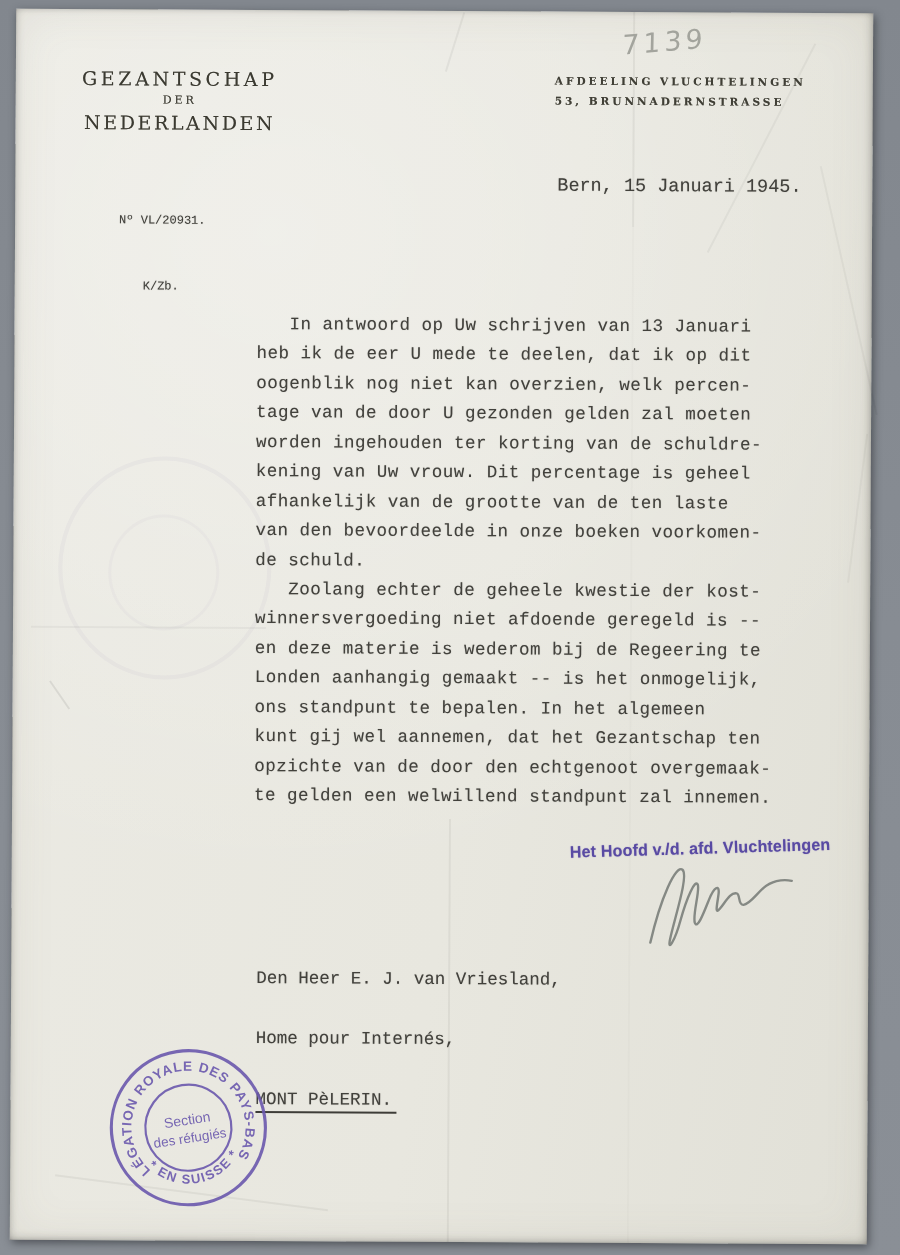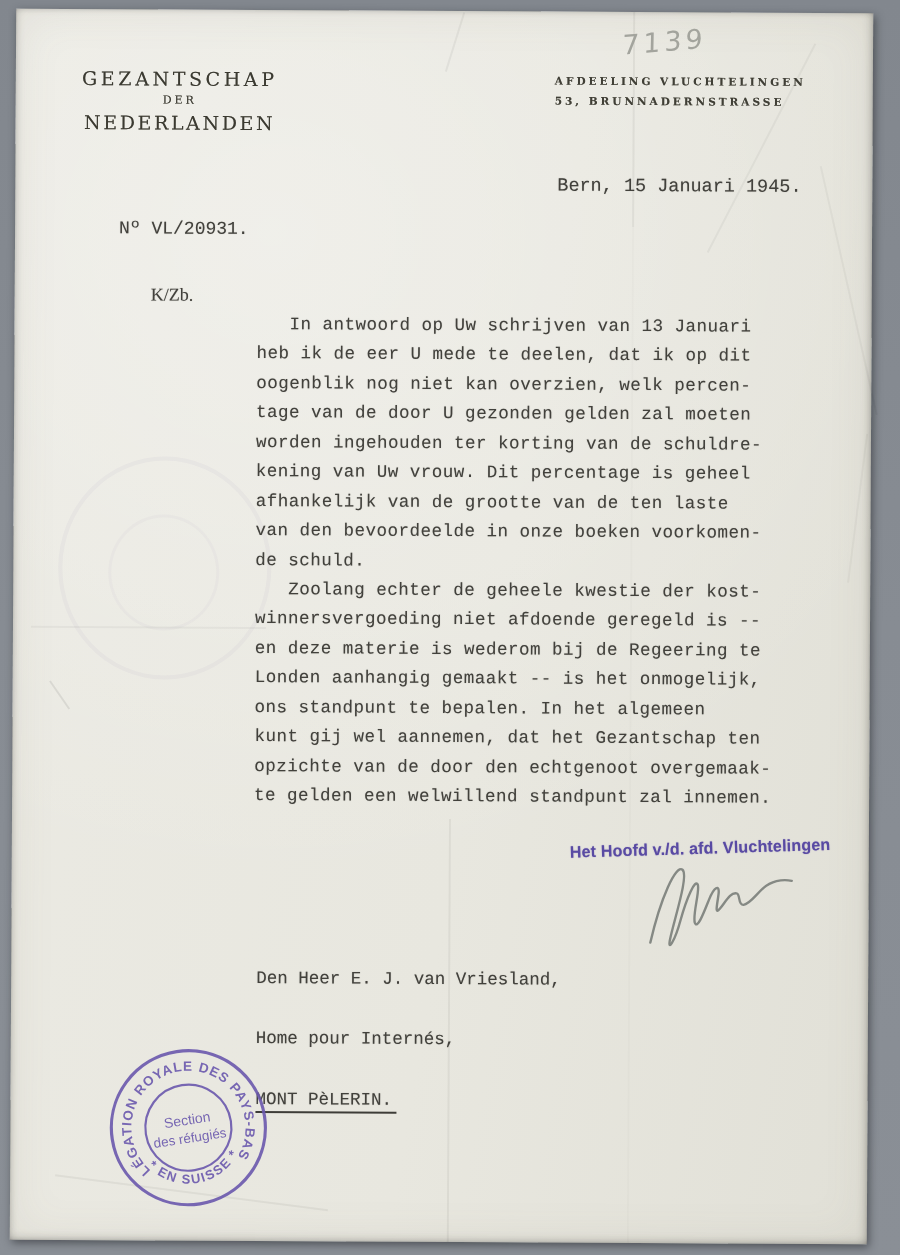--- a/index.html
+++ b/index.html
@@ -27,22 +27,22 @@
   .lh-org .l1{font-size:19px;letter-spacing:3.6px;}
   .lh-org .l2{font-size:11px;letter-spacing:3px;margin-top:4px;}
   .lh-org .l3{font-size:19px;letter-spacing:2.6px;margin-top:5px;}
   .lh-dept{position:absolute;left:539px;top:63px;font-family:"DejaVu Serif",serif;
            font-weight:bold;font-size:10.5px;color:#403f36;letter-spacing:3px;
            text-shadow:0 0 .5px rgba(64,63,54,.5);}
   .lh-dept .dl{margin-bottom:8px;white-space:pre;}
   .pencil-no{position:absolute;left:606px;top:14px;font-family:"DejaVu Sans",sans-serif;
              font-size:27px;color:#a3a49d;letter-spacing:4px;
              transform:rotate(-5deg) skewX(-6deg);}
-  .ref{position:absolute;left:104px;top:164px;font-size:18px;line-height:22px;white-space:pre;}
-  .ref .r2{margin-left:32px;font-family:Liberation Serif, serif;}
+  .ref{position:absolute;left:104px;top:156px;font-size:12px;line-height:22px;white-space:pre;}
+  .ref .r2{margin-left:24px;}
   .dateline{position:absolute;left:542px;top:164px;font-size:18.5px;white-space:pre;}
   
   .letter-body{position:absolute;left:242px;top:300px;font-size:17.5px;letter-spacing:.5px;}
   .letter-body .bl{height:29.45px;line-height:29.45px;white-space:pre;}
   
   .head-stamp{position:absolute;left:558px;top:831px;width:300px;
               font-family:"Liberation Sans",sans-serif;font-weight:bold;font-size:16.5px;
               color:#4e3e9f;letter-spacing:.2px;transform:rotate(-2deg) scaleX(.97);
               transform-origin:left center;text-shadow:0 0 1.2px rgba(78,62,159,.55);
               opacity:.92;}

